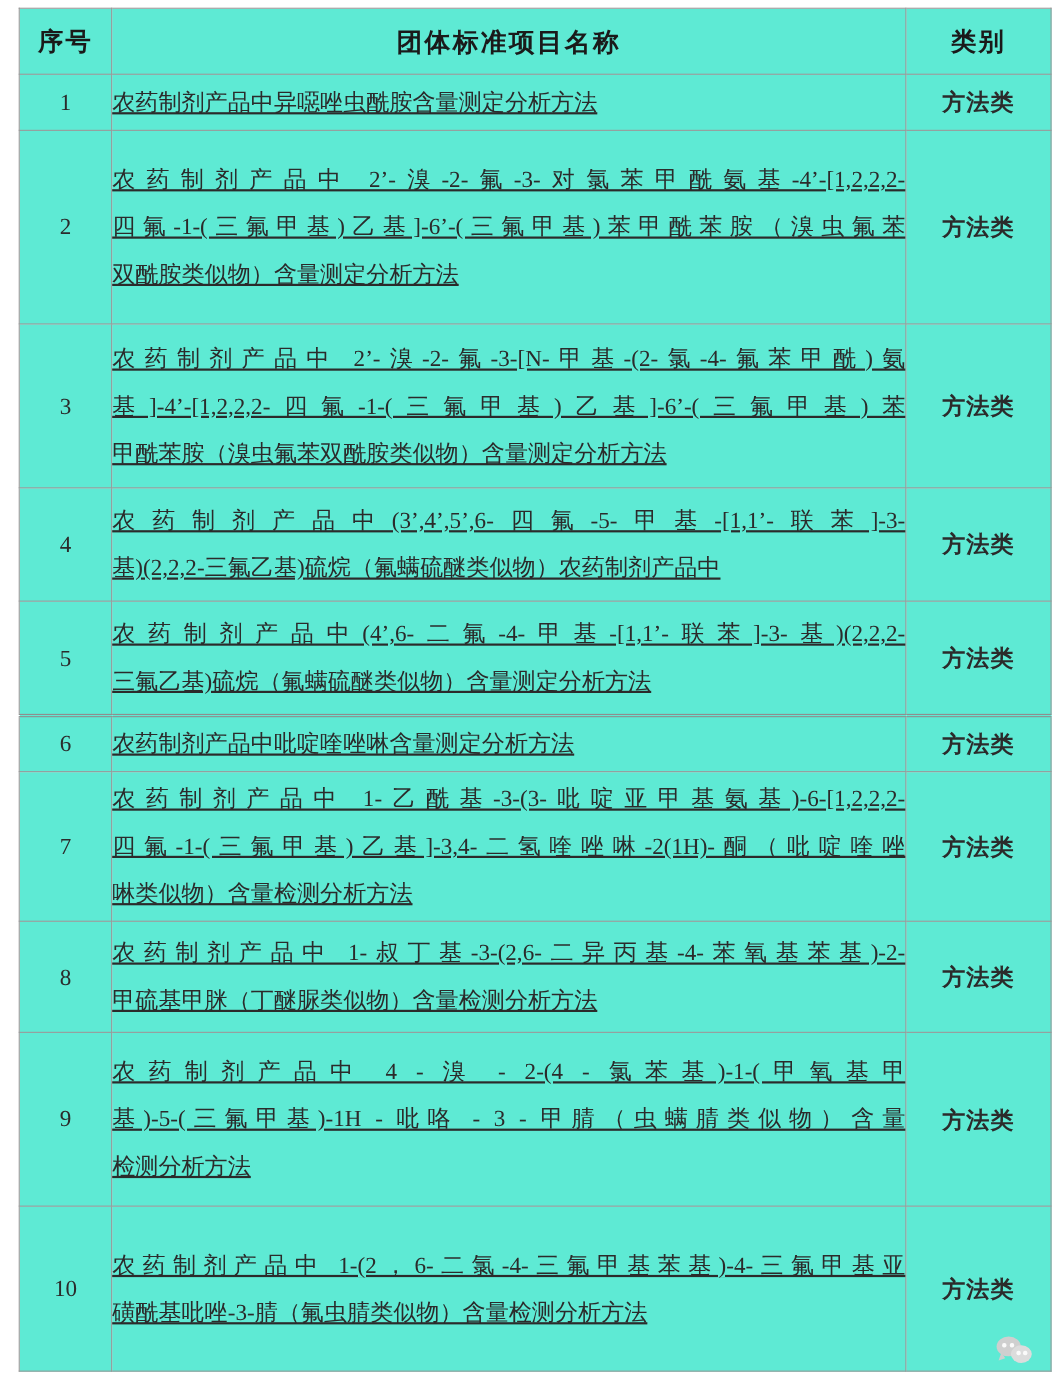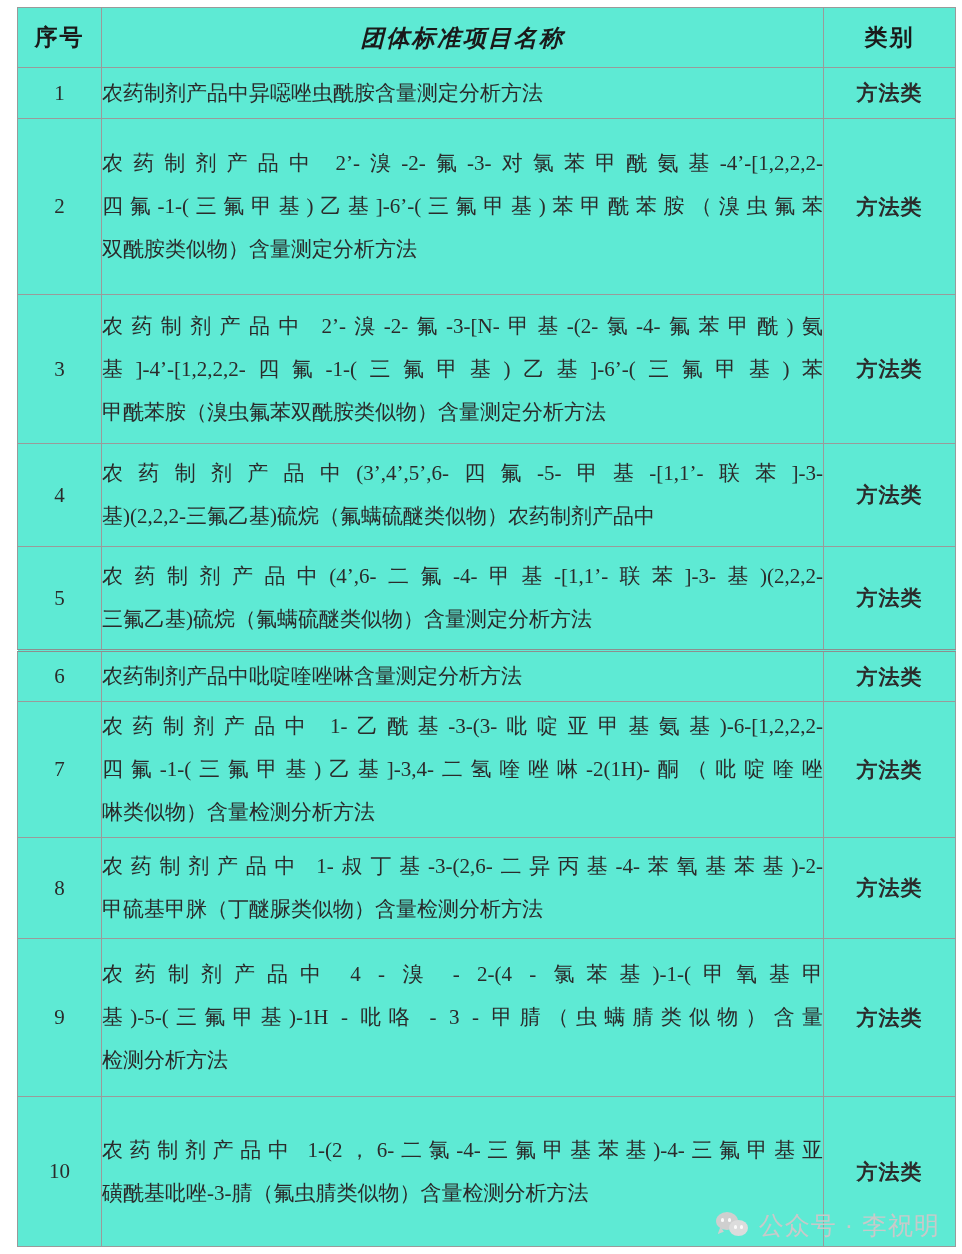--- a/index.html
+++ b/index.html
@@ -47,21 +47,21 @@
 
   
   .hdr td {
     height: 60px;
     text-align: center;
     font-weight: bold;
     font-size: 23px;
     letter-spacing: 2px;
     color: #1a1a1a;
   }
-  .hdr td.hdr-name { font-size: 23.5px; font-style: italic; }
+  .hdr td.hdr-name { font-size: 23.5px; }
 
   
   td.no-cell {
     text-align: center;
     font-size: 21px;
     color: #2b2b2b;
     font-family: "Liberation Serif", "DejaVu Serif", serif;
   }
   td.cat-cell {
     text-align: center;
@@ -74,20 +74,21 @@
     font-size: 21px;
     line-height: 43px;
     color: #2b2b2b;
     padding: 0 10px 0 12px;
     text-align: justify;
     text-justify: inter-character;
   }
   td.name-cell .line {
     display: block;
     white-space: nowrap;
+    text-decoration: underline;
   }
   
   td.name-cell .line.j {
     text-align: justify;
     text-align-last: justify;
     white-space: normal;
   }
 
   
   tr.r1 td { height: 51px; }
@@ -264,16 +265,15 @@
   <div class="watermark">
     <span class="wm-icon">
       <span class="b1"></span>
       <span class="t1"></span>
       <span class="b2"></span>
       <span class="d d1"></span>
       <span class="d d2"></span>
       <span class="d d3"></span>
       <span class="d d4"></span>
     </span>
-    <span class="wm-text">公众号 · 李祝明</span>
   </div>
 
 </div>
 
 </body></html>

